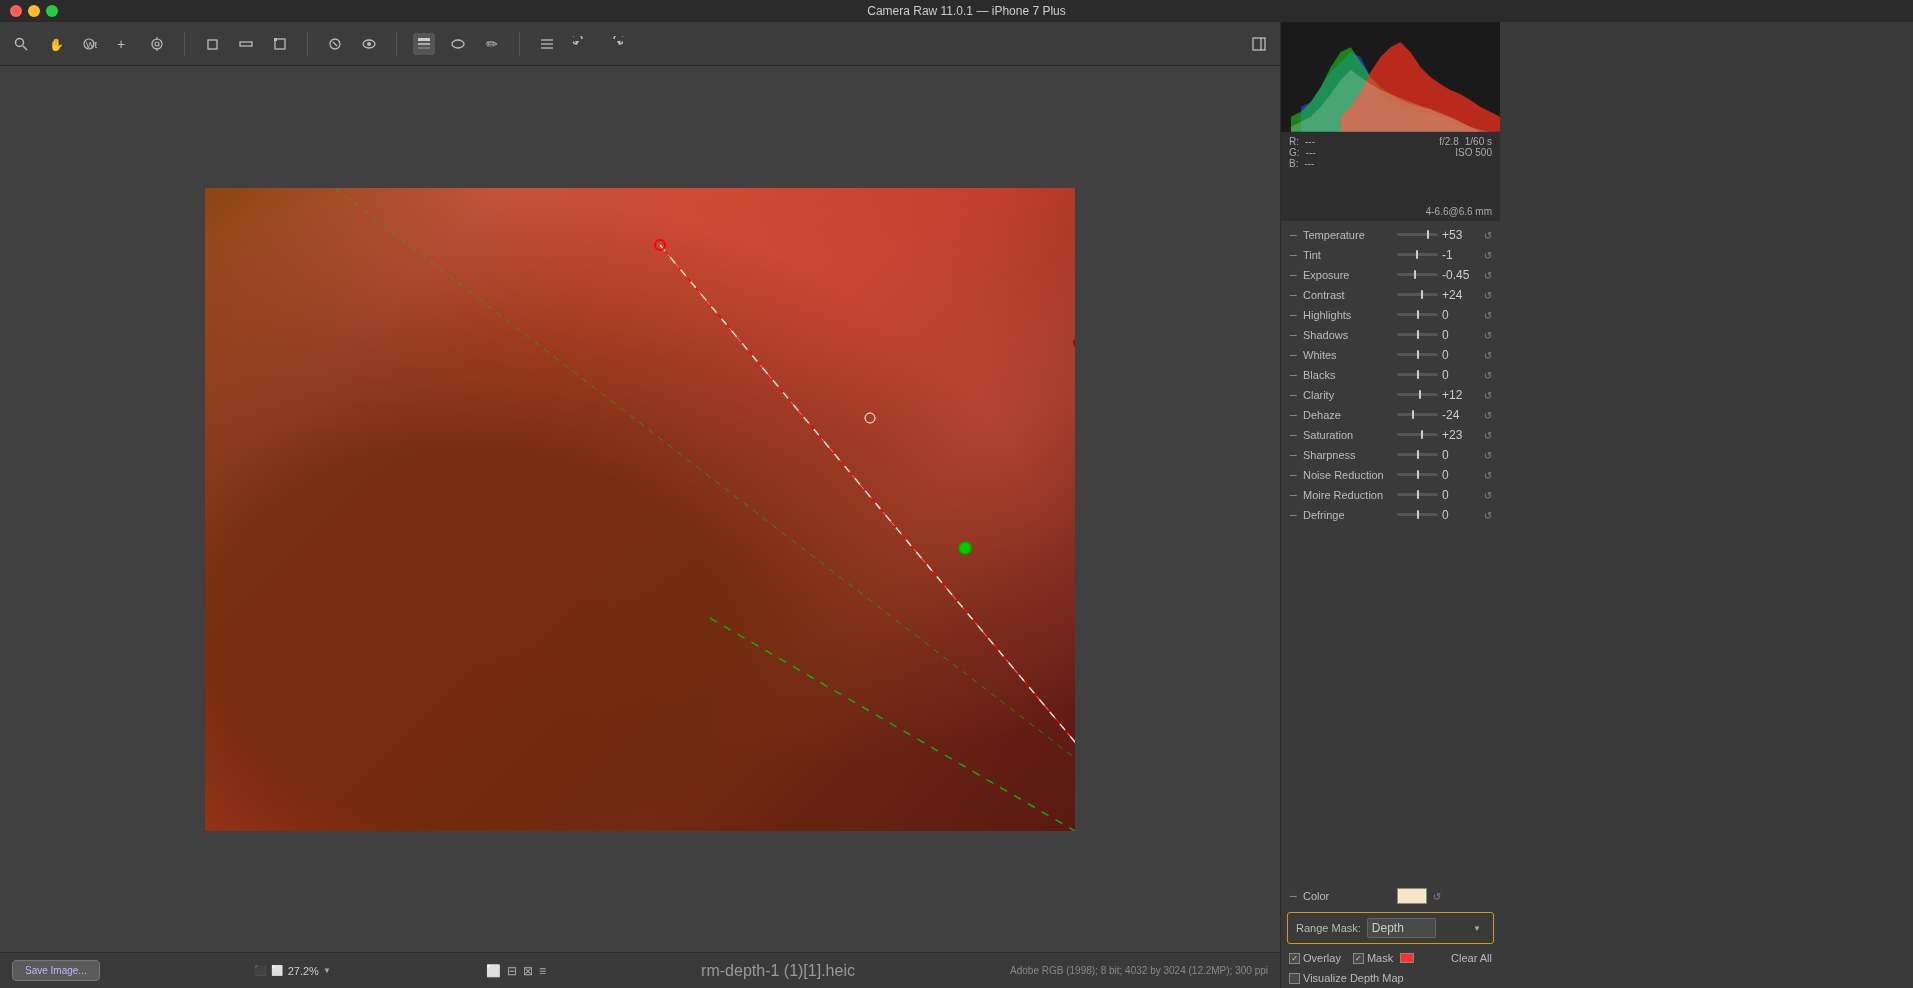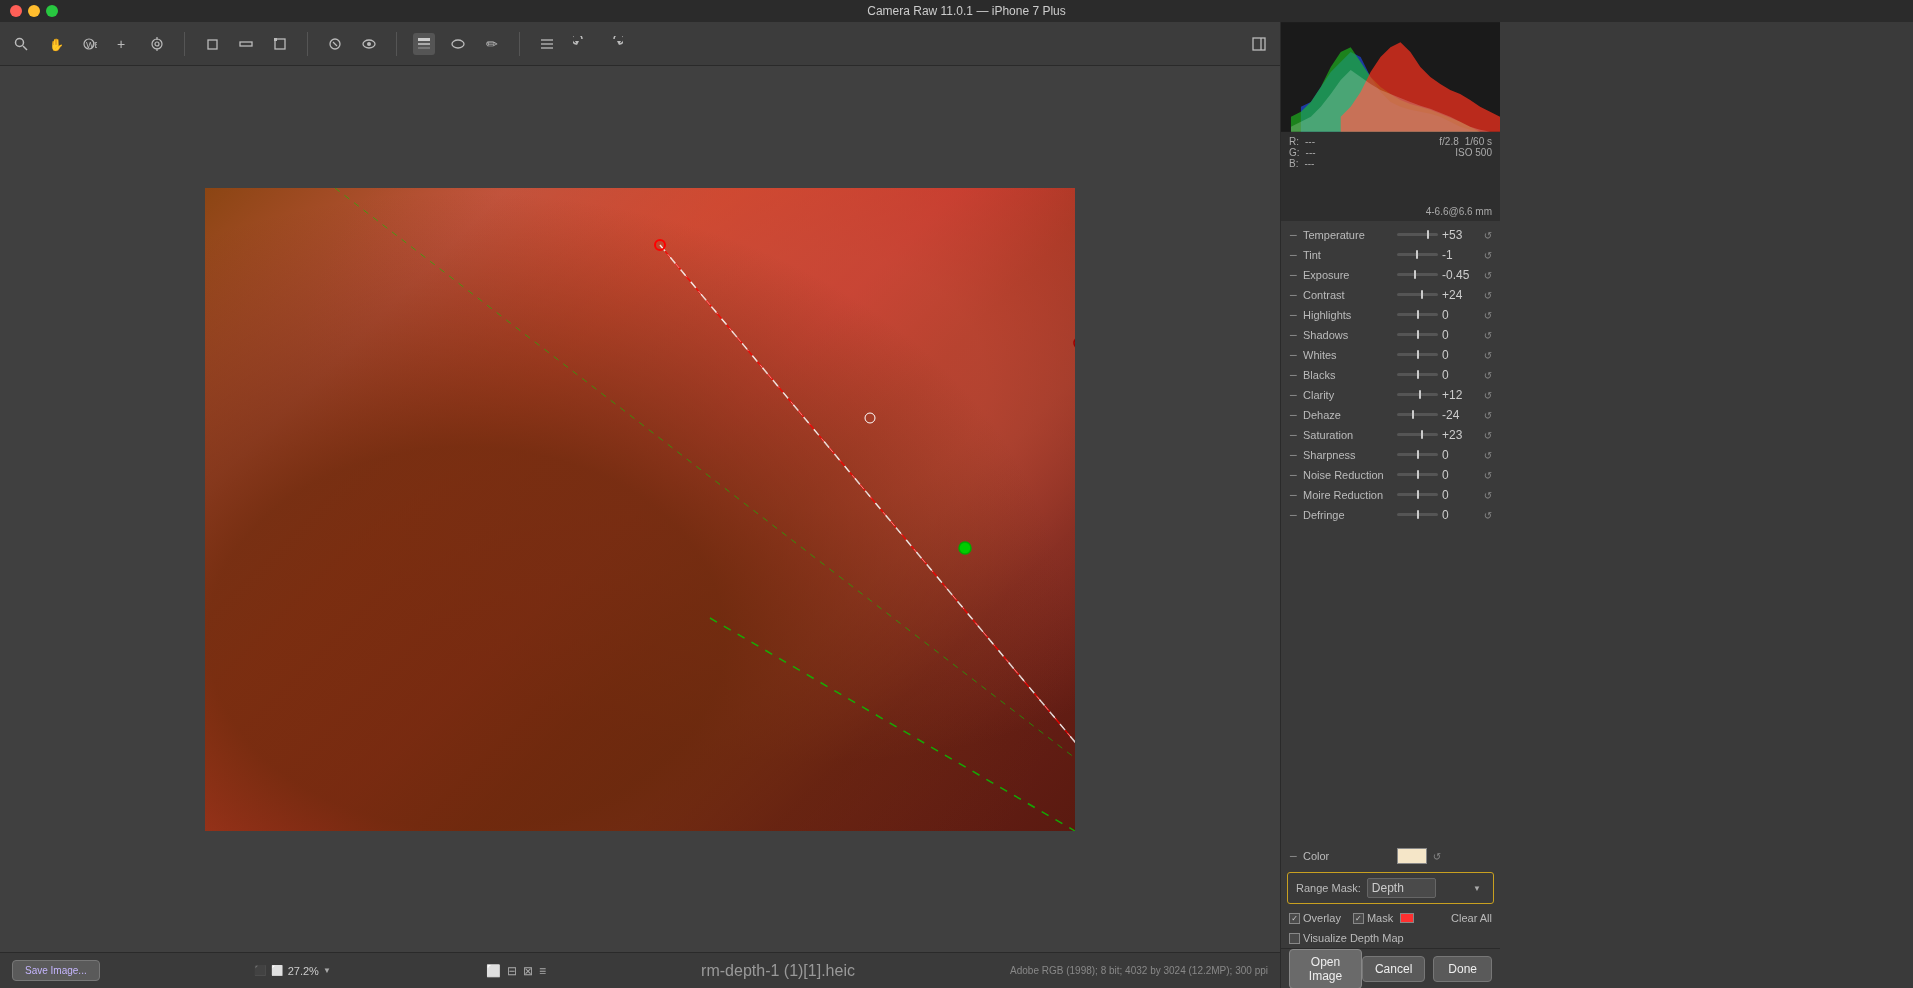--- a/index.html
+++ b/index.html
@@ -917,22 +917,15 @@
       <span style="margin-left:auto;color:#bbb;cursor:pointer;font-size:11px;">Clear All</span>
     </div>
 
     <div class="visualize-row">
       <div class="checkbox-item">
         <div class="checkbox-box"></div>
         <span>Visualize Depth Map</span>
       </div>
     </div>
 
-    <div class="action-buttons">
-      <button class="btn-open-image">Open Image</button>
-      <div class="right-btns">
-        <button class="btn-cancel">Cancel</button>
-        <button class="btn-done">Done</button>
-      </div>
-    </div>
 
   </div>
 </div>
 
 </body></html>

